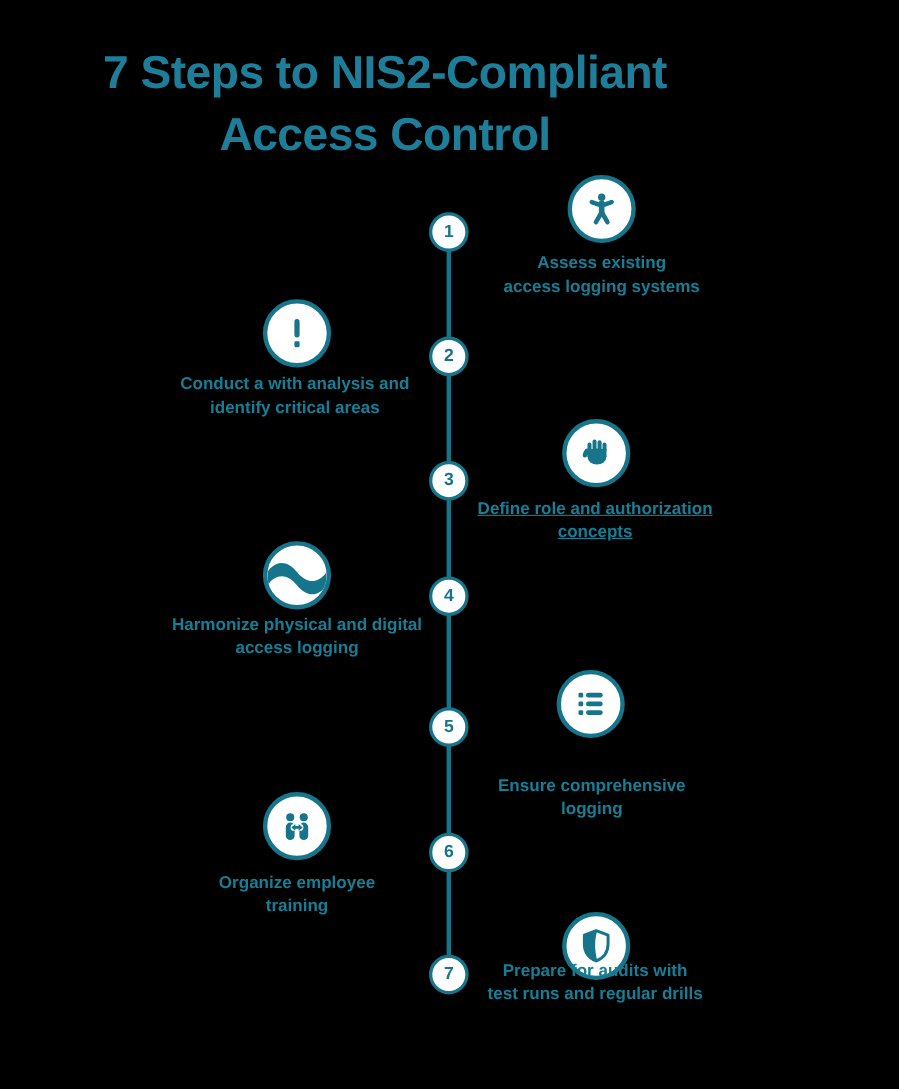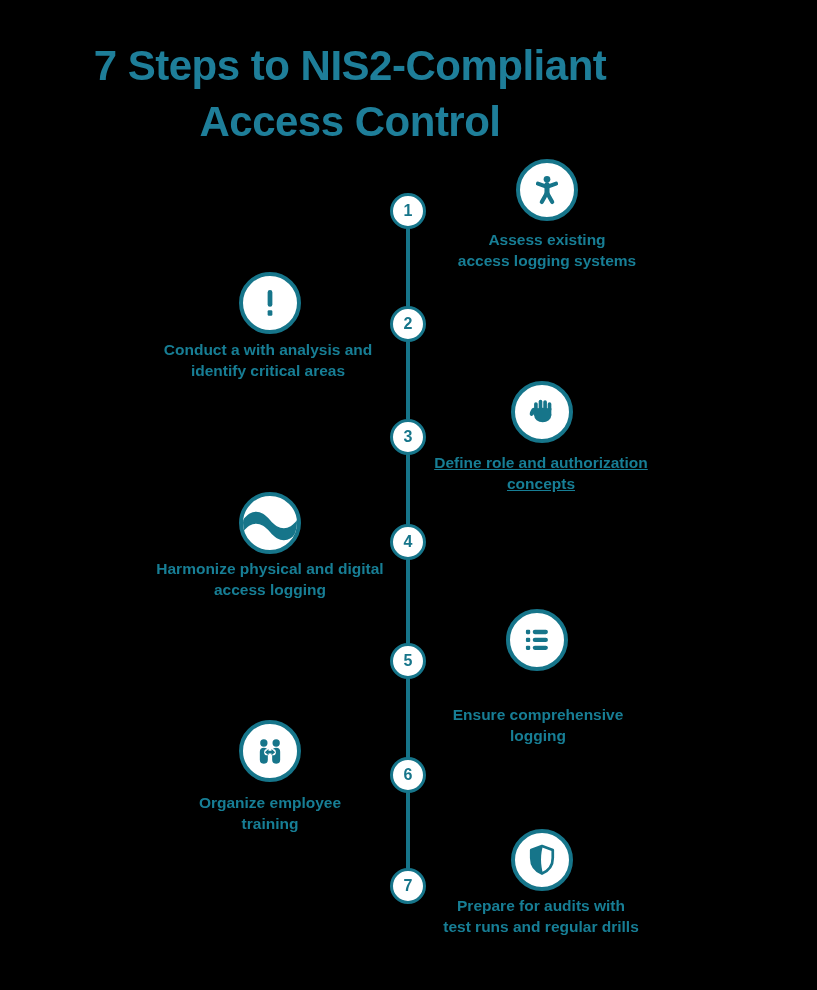--- a/index.html
+++ b/index.html
@@ -141,16 +141,16 @@
         <defs>
           <clipPath id="shield-left-clip">
             <path d="M3 2 H12.9 C10.9 8.5 10.9 14.5 12.9 21.5 H3 Z"></path>
           </clipPath>
         </defs>
         <path d="M12 3.2 L18.8 5.7 V10.8 C18.8 15.6 16.1 18.9 12 20.6 C7.9 18.9 5.2 15.6 5.2 10.8 V5.7 Z" fill="#ffffff" stroke="#16758a" stroke-width="1.7" stroke-linejoin="round"></path>
         <path d="M12 3.2 L18.8 5.7 V10.8 C18.8 15.6 16.1 18.9 12 20.6 C7.9 18.9 5.2 15.6 5.2 10.8 V5.7 Z" fill="#16758a" clip-path="url(#shield-left-clip)"></path>
       </svg>
     </span>
   </div>
-  <div class="label" style="left:406px;top:895px;">Prepare for audits with
+  <div class="label" style="left:406px;top:872px;">Prepare for audits with
 test runs and regular drills</div>
 
 </div>
 
 </body></html>

